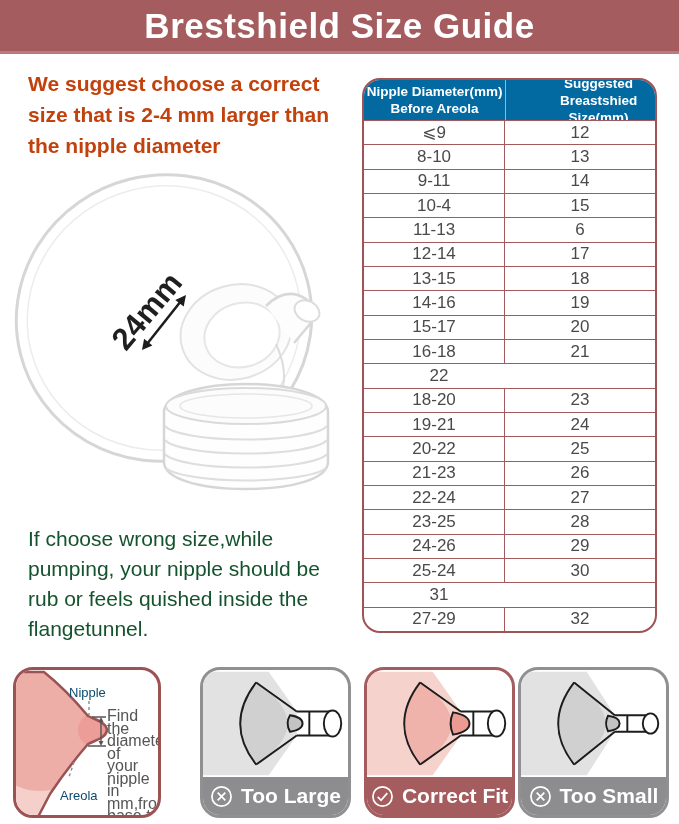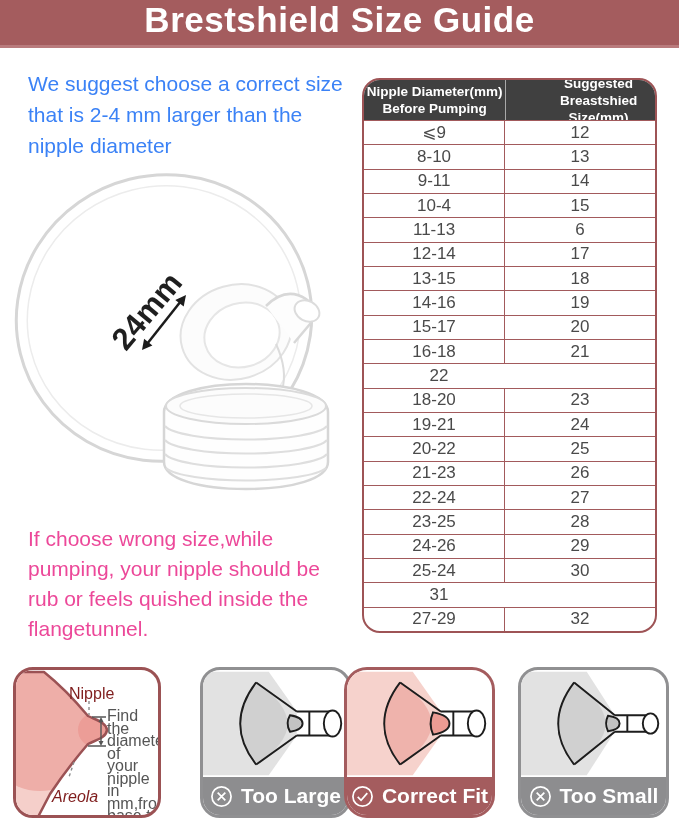--- a/index.html
+++ b/index.html
@@ -1,68 +1,68 @@
 <!DOCTYPE html>
 <html><head>
 <meta charset="utf-8">
 <style>
   * { margin:0; padding:0; box-sizing:border-box; }
   html,body { background:#ffffff; }
   body { font-family:"Liberation Sans", sans-serif; }
   .page { position:relative; width:679px; height:824px; background:#ffffff; overflow:hidden; }
 
   
-  .hdr { position:absolute; left:0; top:0; width:679px; height:48px;
+  .hdr { position:absolute; left:0; top:0; width:679px; height:54px;
          background:#a45c5e; border-bottom:3px solid #b97b7d;
-         display:flex; justify-content:center; }
+         display:flex; align-items:center; justify-content:center; }
   .hdr h1 { color:#ffffff; font-size:35px; font-weight:bold; letter-spacing:.5px; }
 
   
   .intro { position:absolute; left:28px; top:68px; width:322px;
-           font-size:21px; line-height:31px; color:#3b82f6; }
+           font-size:21px; line-height:31px; color:#c2410c;font-weight:bold; }
   .warning { position:absolute; left:28px; top:524px; width:322px;
-             font-size:21px; line-height:30px; color:#ec4899; }
+             font-size:21px; line-height:30px; color:#14532d; }
 
   
   .flange { position:absolute; left:14px; top:156px; width:336px; height:352px; }
 
   
   .table-wrap { position:absolute; left:362px; top:78px; width:295px; height:555px;
                 border:2px solid #9e5456; border-radius:18px; overflow:hidden;
                 display:flex; flex-direction:column; background:#ffffff; }
-  .thead { height:40px; background:#404040; display:flex; flex:0 0 auto; }
+  .thead { height:40px; background:#0369a1; display:flex; flex:0 0 auto; }
   .th { width:48.5%; display:flex; flex-direction:column; align-items:center; justify-content:center;
         color:#ffffff; font-weight:bold; font-size:13.5px; line-height:17px; text-align:center; }
   .th + .th { width:51.5%; border-left:1.5px solid rgba(255,255,255,.55);padding-left:36px; }
   .tbody { flex:1; display:flex; flex-direction:column; }
   .trow { flex:1; display:flex; border-top:1.5px solid #a25a5c; }
   .td { display:flex; align-items:center; justify-content:center;
         font-size:17px; color:#4a4a4a; }
   .c1 { width:48.5%; border-right:1.5px solid #a25a5c; }
   .c2 { width:51.5%; }
 
   
   .panel { position:absolute; top:667px; height:151px; border-radius:20px; background:#ffffff; }
   .panel.measure { left:13px;  width:148px; border:3px solid #9b5254; overflow:hidden; }
   .panel.fit     { width:151px; overflow:hidden; display:flex; flex-direction:column; }
   .panel.fit.gray { border:3px solid #909092; }
   .panel.fit.rose { border:3px solid #a45c5e; }
   #panel-too-large  { left:200px; }
-  #panel-correct-fit{ left:344px;border-radius:23px; }
+  #panel-correct-fit{ left:364px; }
   #panel-too-small  { left:518px; }
   .fit-art { flex:1 1 auto; display:block; width:100%; }
   .bar { flex:0 0 38px; display:flex; align-items:center; justify-content:center; gap:8px;
          color:#ffffff; font-weight:bold; font-size:21px; }
   .gray .bar { background:#8d8d8f; }
   .rose .bar { background:#a45c5e; }
   .bar svg { width:23px; height:23px; }
 
-  .measure .lbl { position:absolute; font-size:16px; color:#7f1d1d; }
+  .measure .lbl { position:absolute; font-size:13px; color:#0c4a6e; }
   .lbl.nipple { left:53px; top:15px; }
-  .lbl.areola { left:36px; top:118px;font-style:italic; }
+  .lbl.areola { left:44px; top:118px; }
   .instr { position:absolute; left:91px; top:40px; width:56px;
            font-size:16px; line-height:12.5px; color:#555; white-space:pre-line; }
 </style>
 </head>
 <body>
 
 <div class="page">
 
   <div class="hdr">
     <h1>Brestshield Size Guide</h1>
@@ -99,21 +99,21 @@
       <text transform="translate(112 196) rotate(-50)" font-size="31" font-weight="600" fill="#1f1f1f">24mm</text>
     </svg>
   </div>
 
   <p class="warning">If choose wrong size,while pumping, your nipple should be rub or feels quished inside the flangetunnel.</p>
 
   <div class="table-wrap">
     <div class="thead">
       <div class="th">
         <span>Nipple Diameter(mm)</span>
-        <span>Before Pumping</span>
+        <span>Before Areola</span>
       </div>
       <div class="th">
         <span>Suggested Breastshied</span>
         <span>Size(mm)</span>
       </div>
     </div>
     <div class="tbody">
         <div class="trow">
           <div class="td c1">⩽9</div>
           <div class="td c2">12</div>

